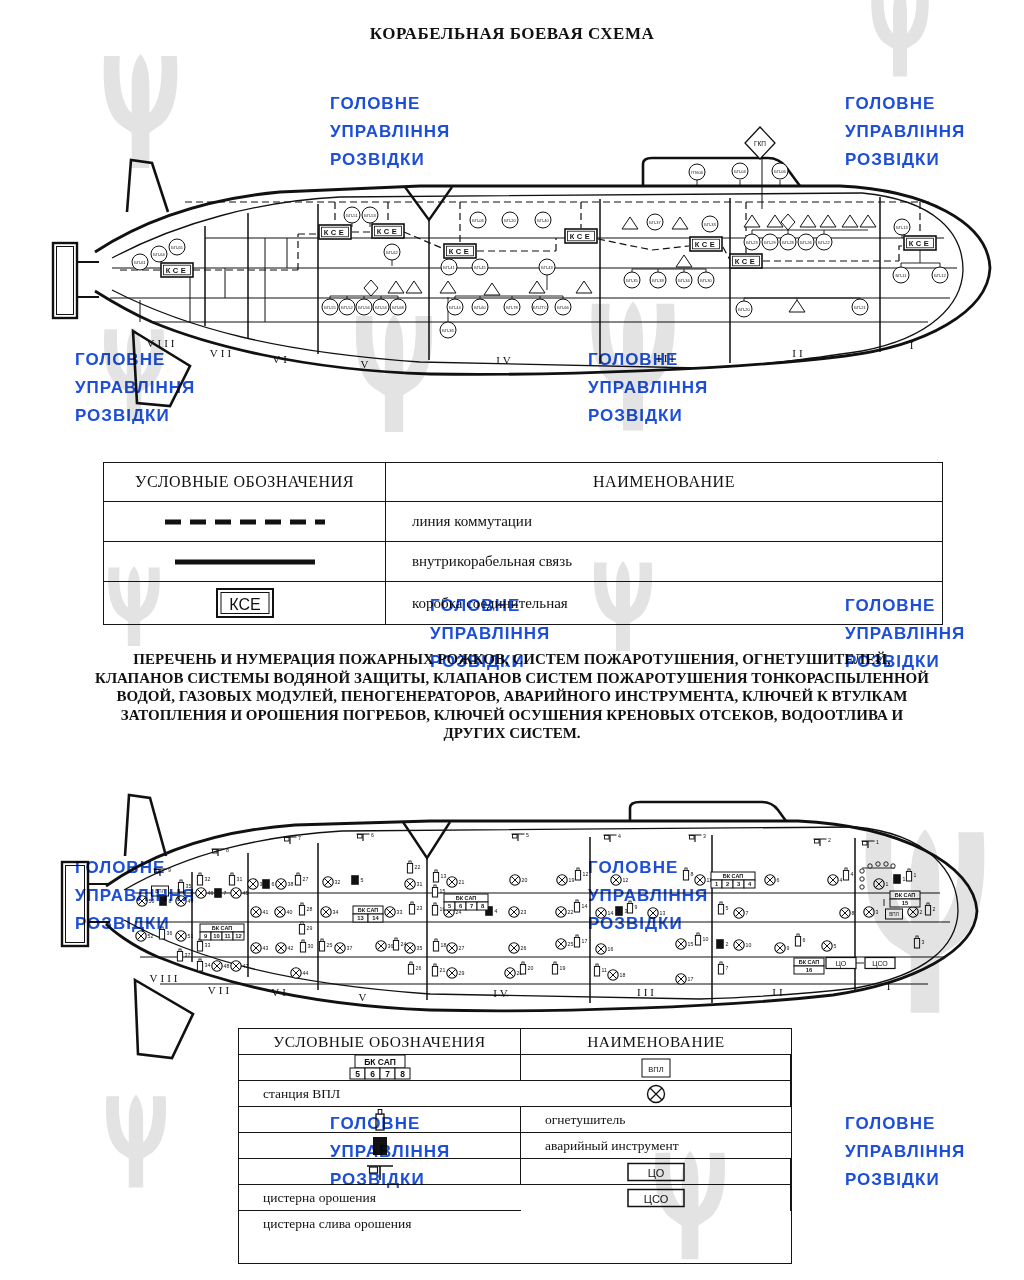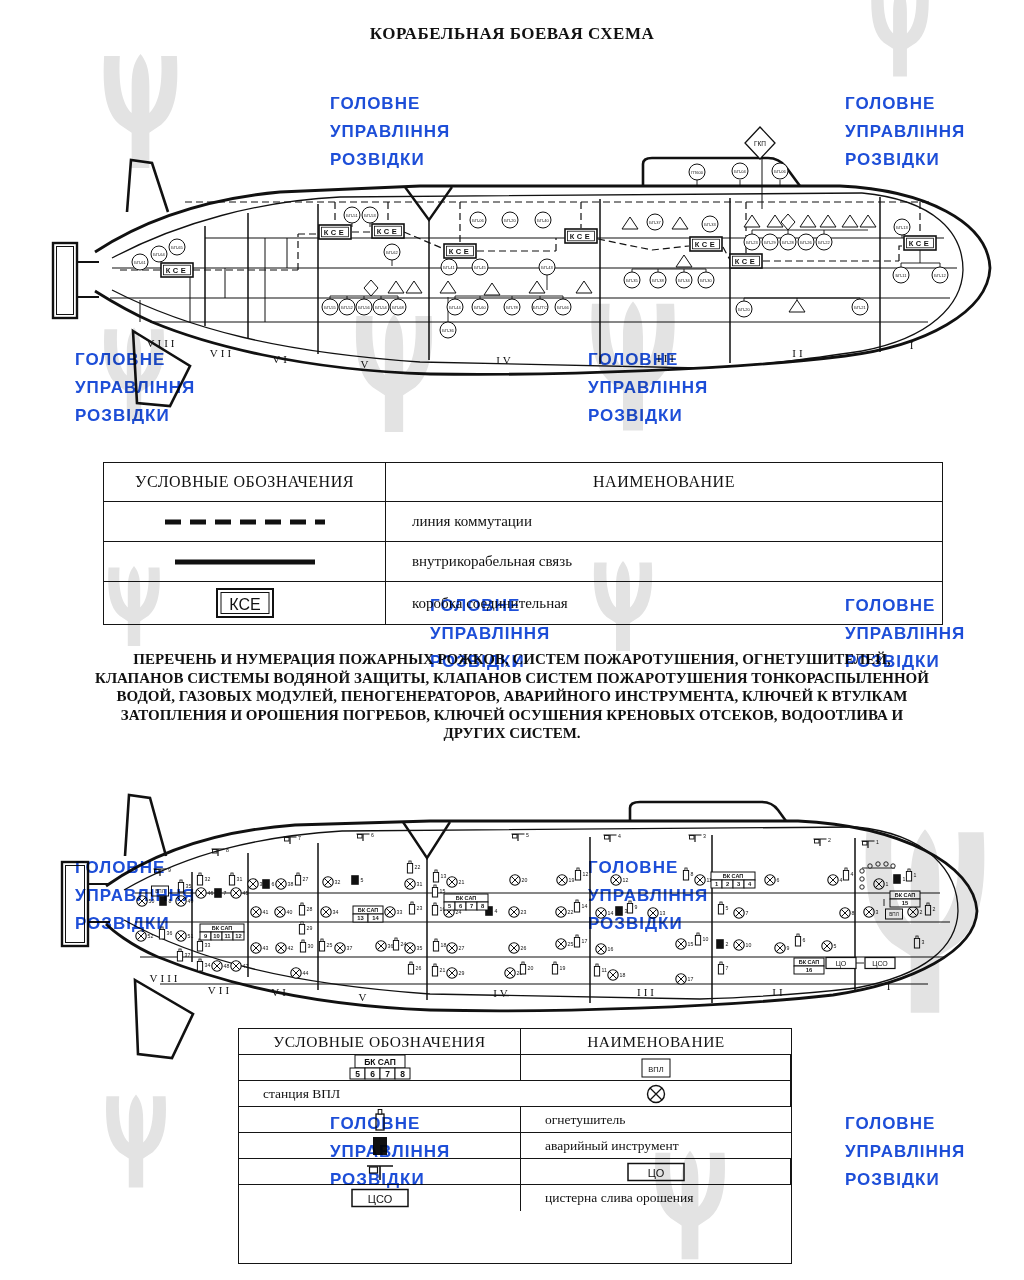--- a/index.html
+++ b/index.html
@@ -1068,20 +1068,21 @@
         <path d="M4,6 H30 M17,6 V20" stroke="#111" stroke-width="1.6" fill="none"></path>
         <rect x="6.5" y="7" width="8" height="6" fill="none" stroke="#111" stroke-width="1.2"></rect>
       </svg>
     </div>
     <div class="lg-cell">
       <svg width="64" height="20">
         <rect x="4" y="1.5" width="56" height="17" fill="#fff" stroke="#111" stroke-width="1.5"></rect>
         <text x="32" y="14.5" text-anchor="middle" font-size="11" font-family="Liberation Sans, sans-serif">ЦО</text>
       </svg>
     </div>
+    <div class="lg-cell lg-name last-col">цистерна орошения</div>
     <div class="lg-cell last-row">
       <svg width="64" height="20">
         <rect x="4" y="1.5" width="56" height="17" fill="#fff" stroke="#111" stroke-width="1.5"></rect>
         <text x="32" y="14.5" text-anchor="middle" font-size="11" font-family="Liberation Sans, sans-serif">ЦСО</text>
       </svg>
     </div>
     <div class="lg-cell lg-name last-col last-row">цистерна слива орошения</div>
   </div>
 
 <div id="wm-layer">

